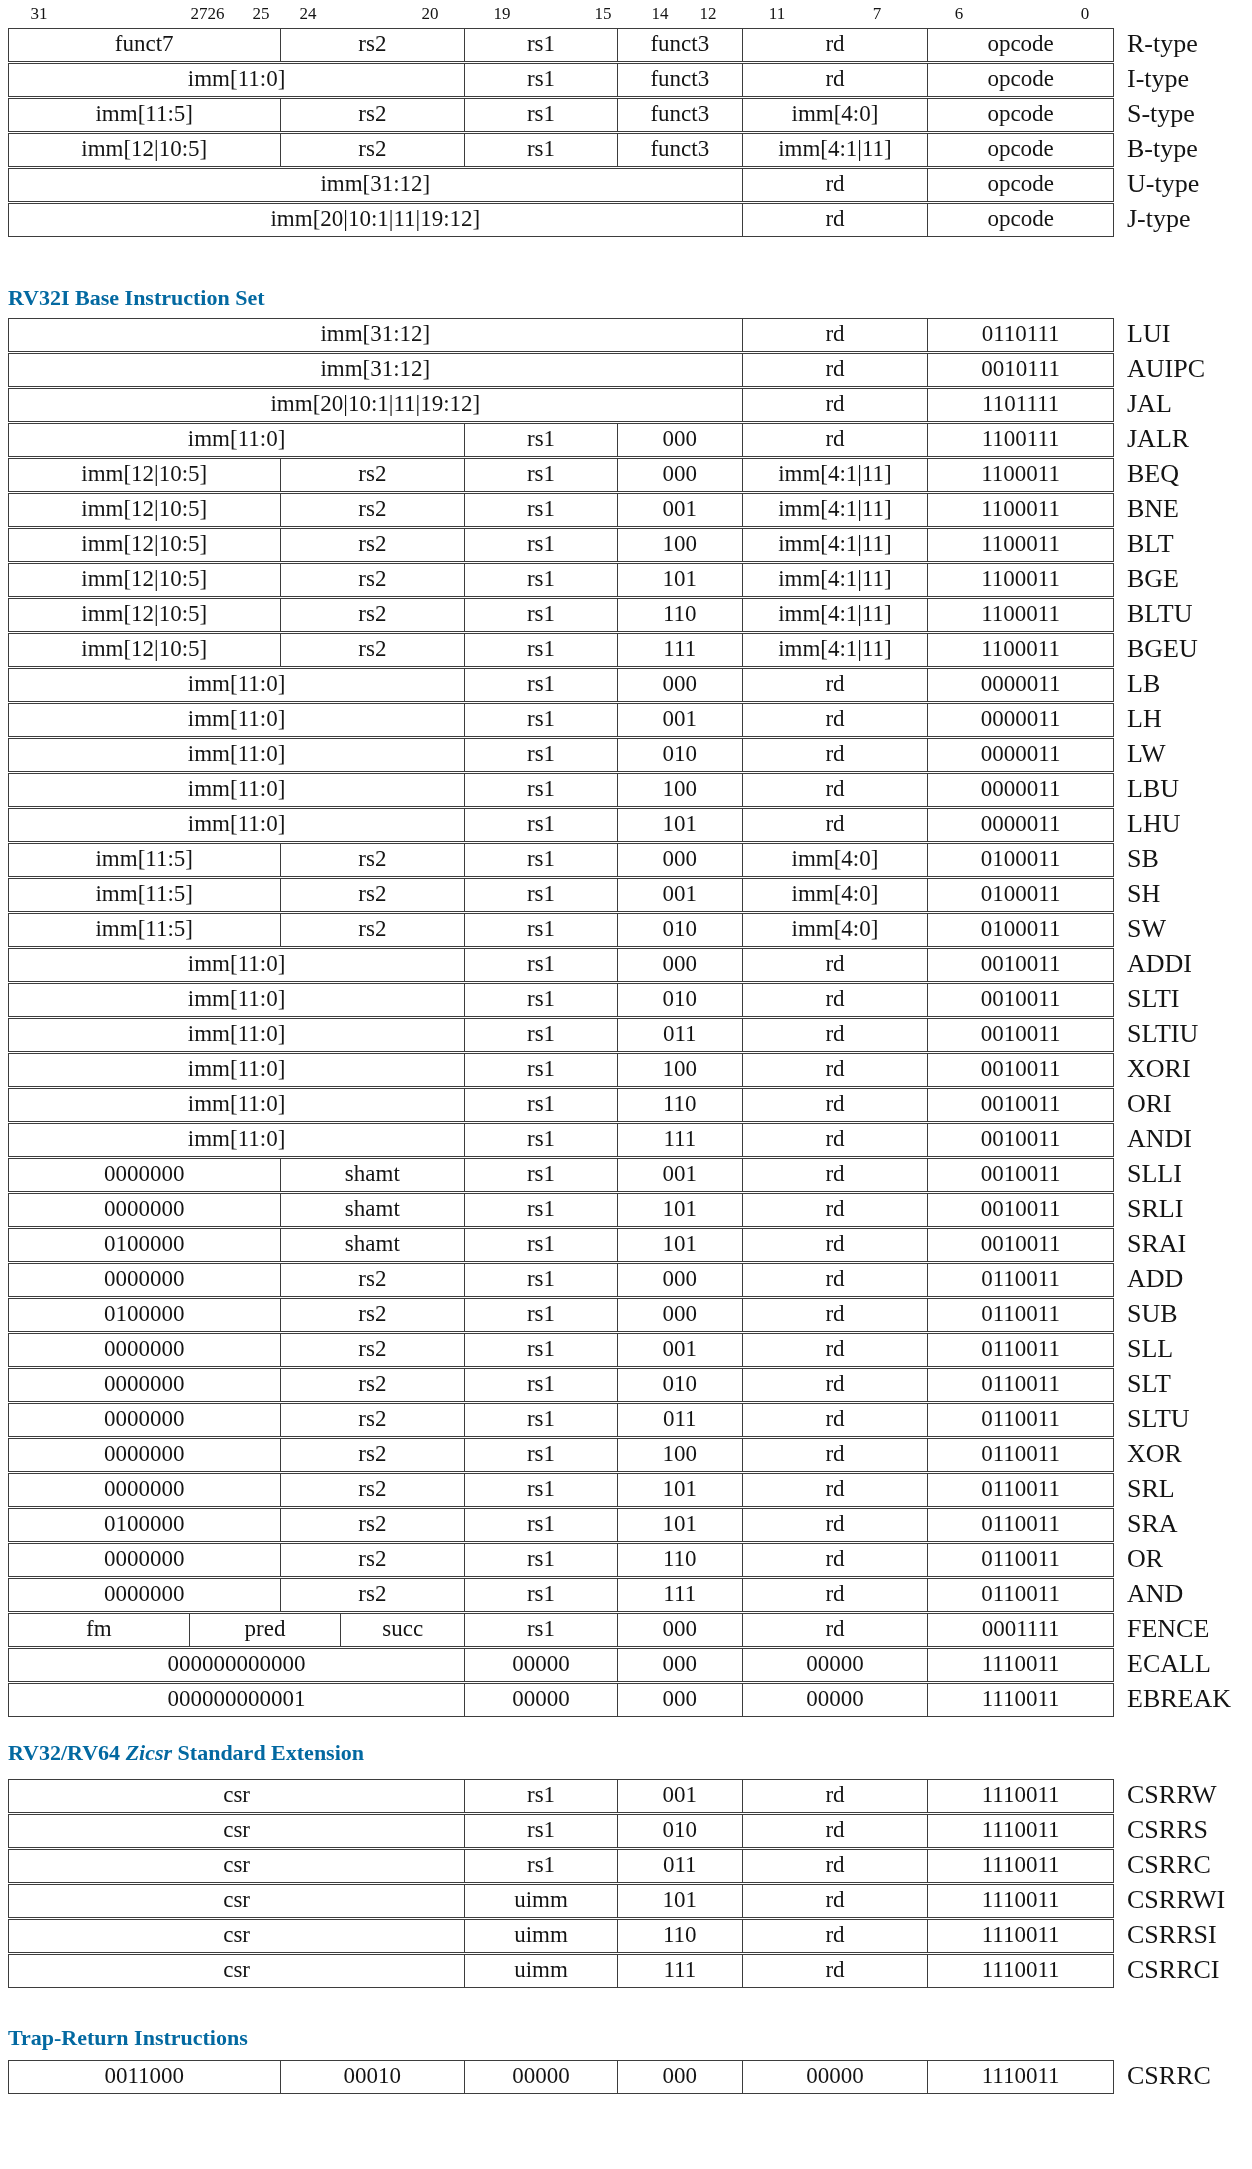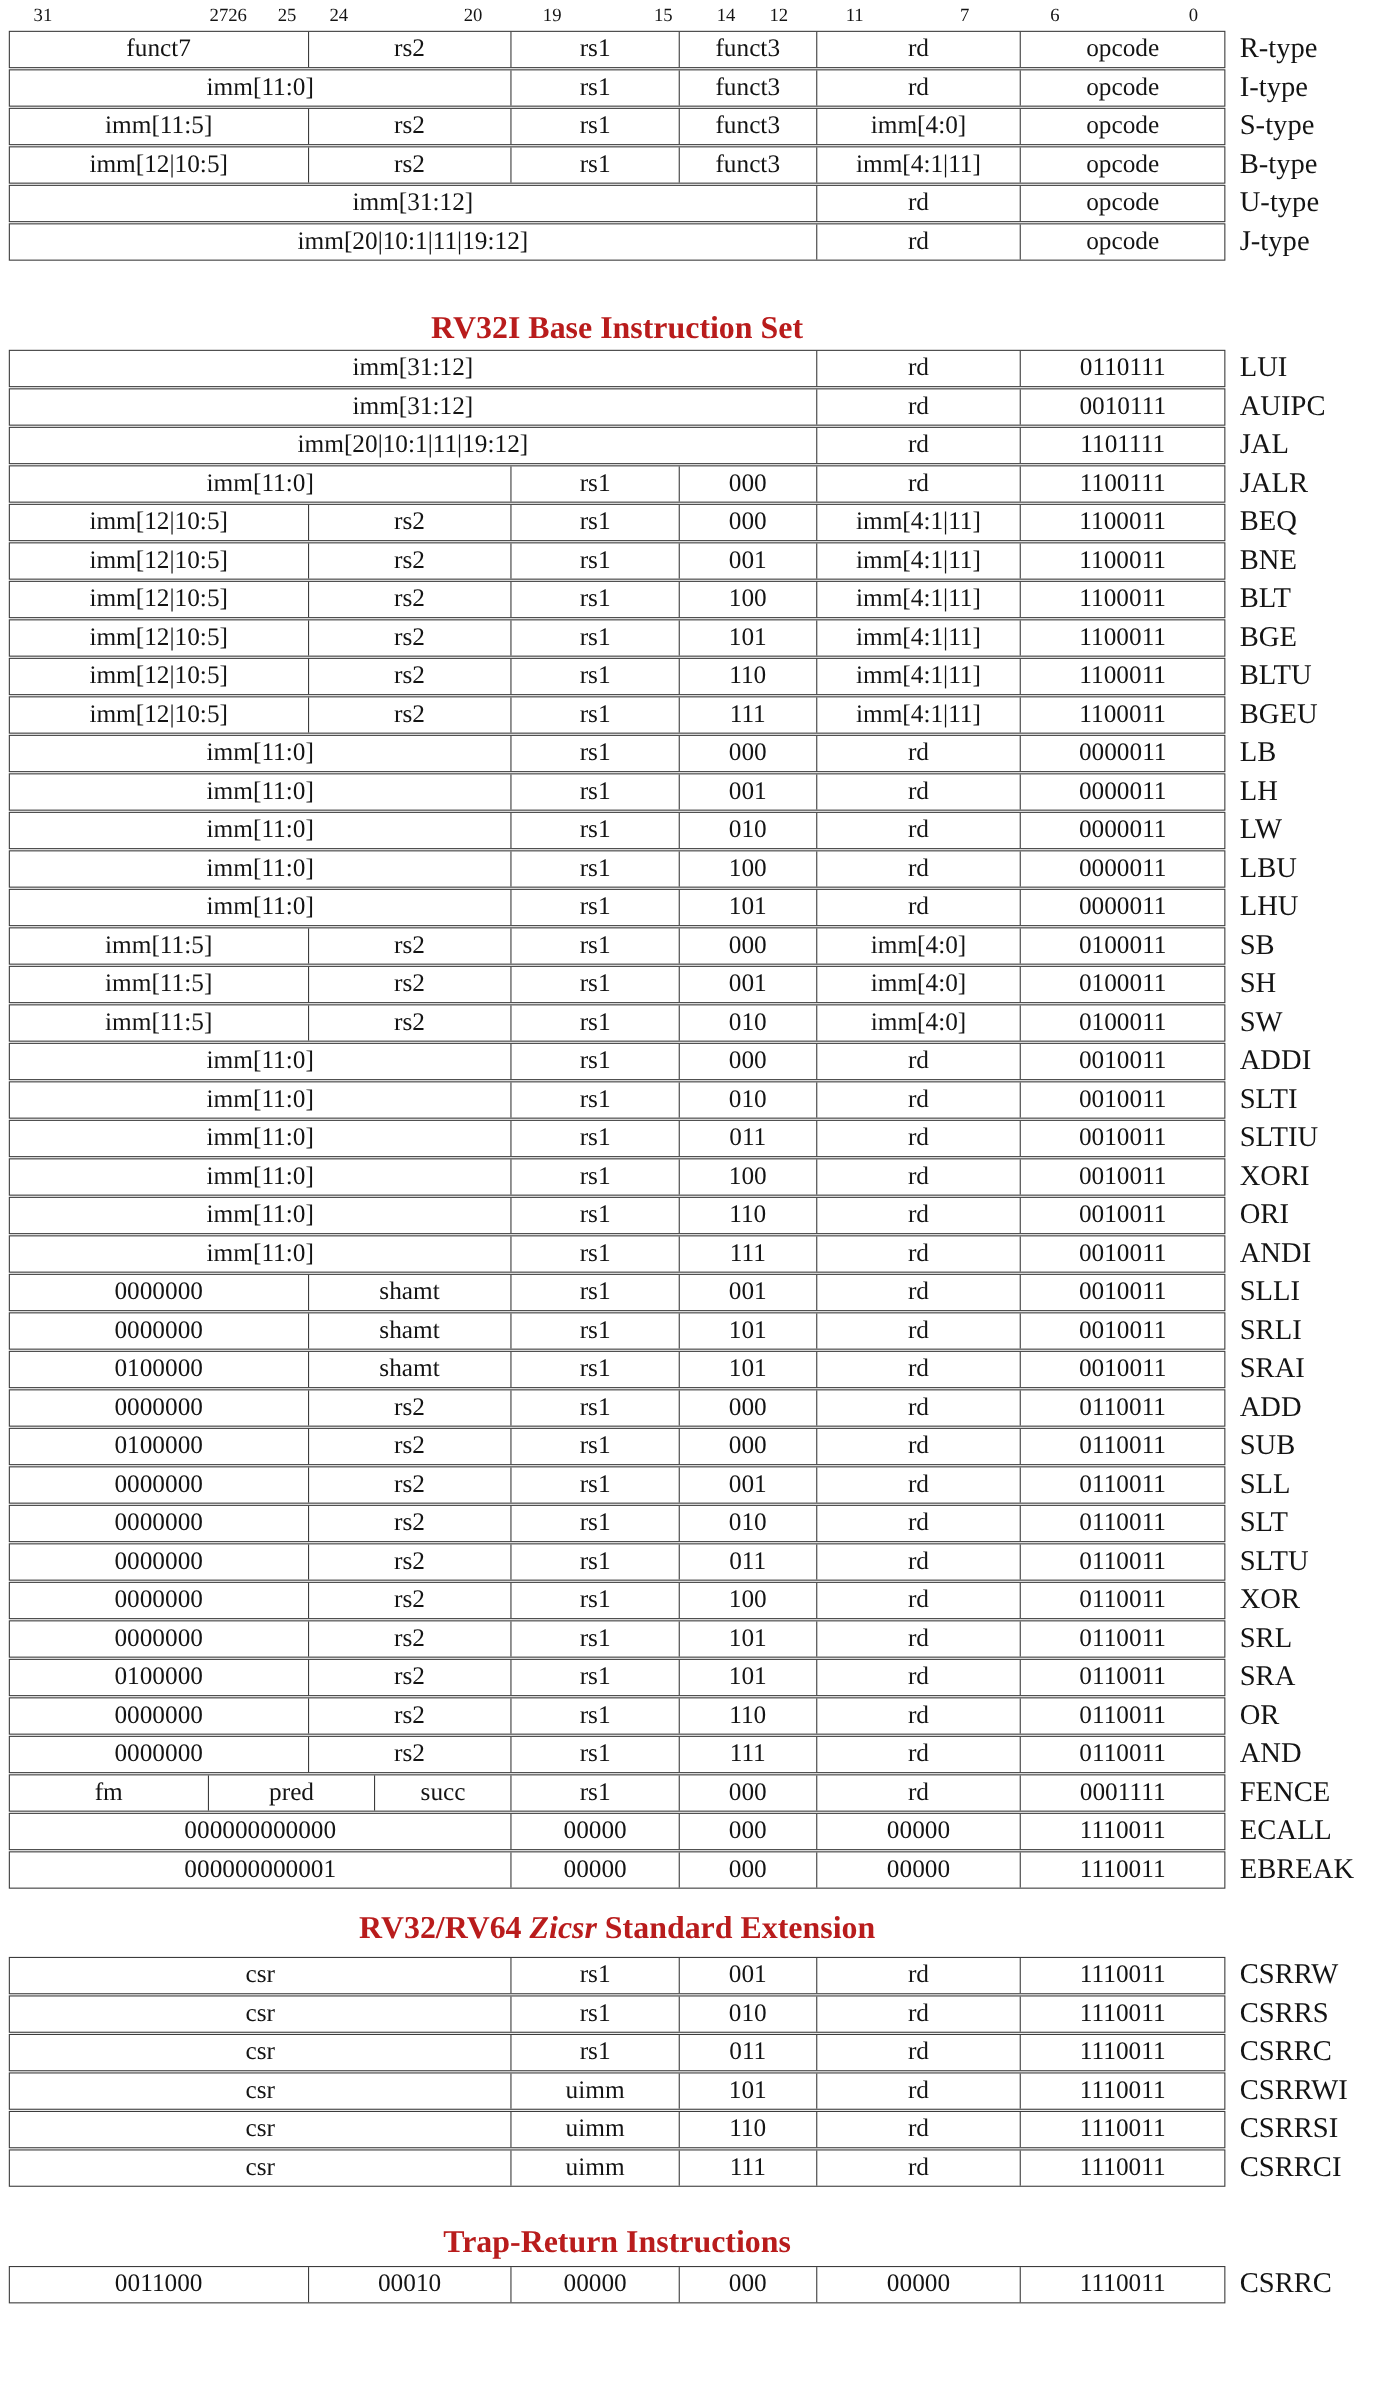--- a/index.html
+++ b/index.html
@@ -62,25 +62,25 @@
     height: 100%;
     line-height: 30px;
     font-size: 26px;
     white-space: nowrap;
     color: #141414;
   }
   .stitle {
     position: absolute;
     left: 8px;
     width: 1106px;
-    text-align: center;
+    text-align: left;
     font-weight: bold;
-    font-size: 29px;
+    font-size: 22px;
     line-height: 30px;
-    color: #b91c1c;
+    color: #0369a1;
   }
   .stitle .it { font-style: italic; }
 </style>
 </head>
 <body>
 
 <div class="sheet">
   <div class="ruler" id="bit-ruler">
       <span class="mark" style="left: 39px;">31</span>
       <span class="mark" style="left: 157px; margin-left: 42px;">27</span>

